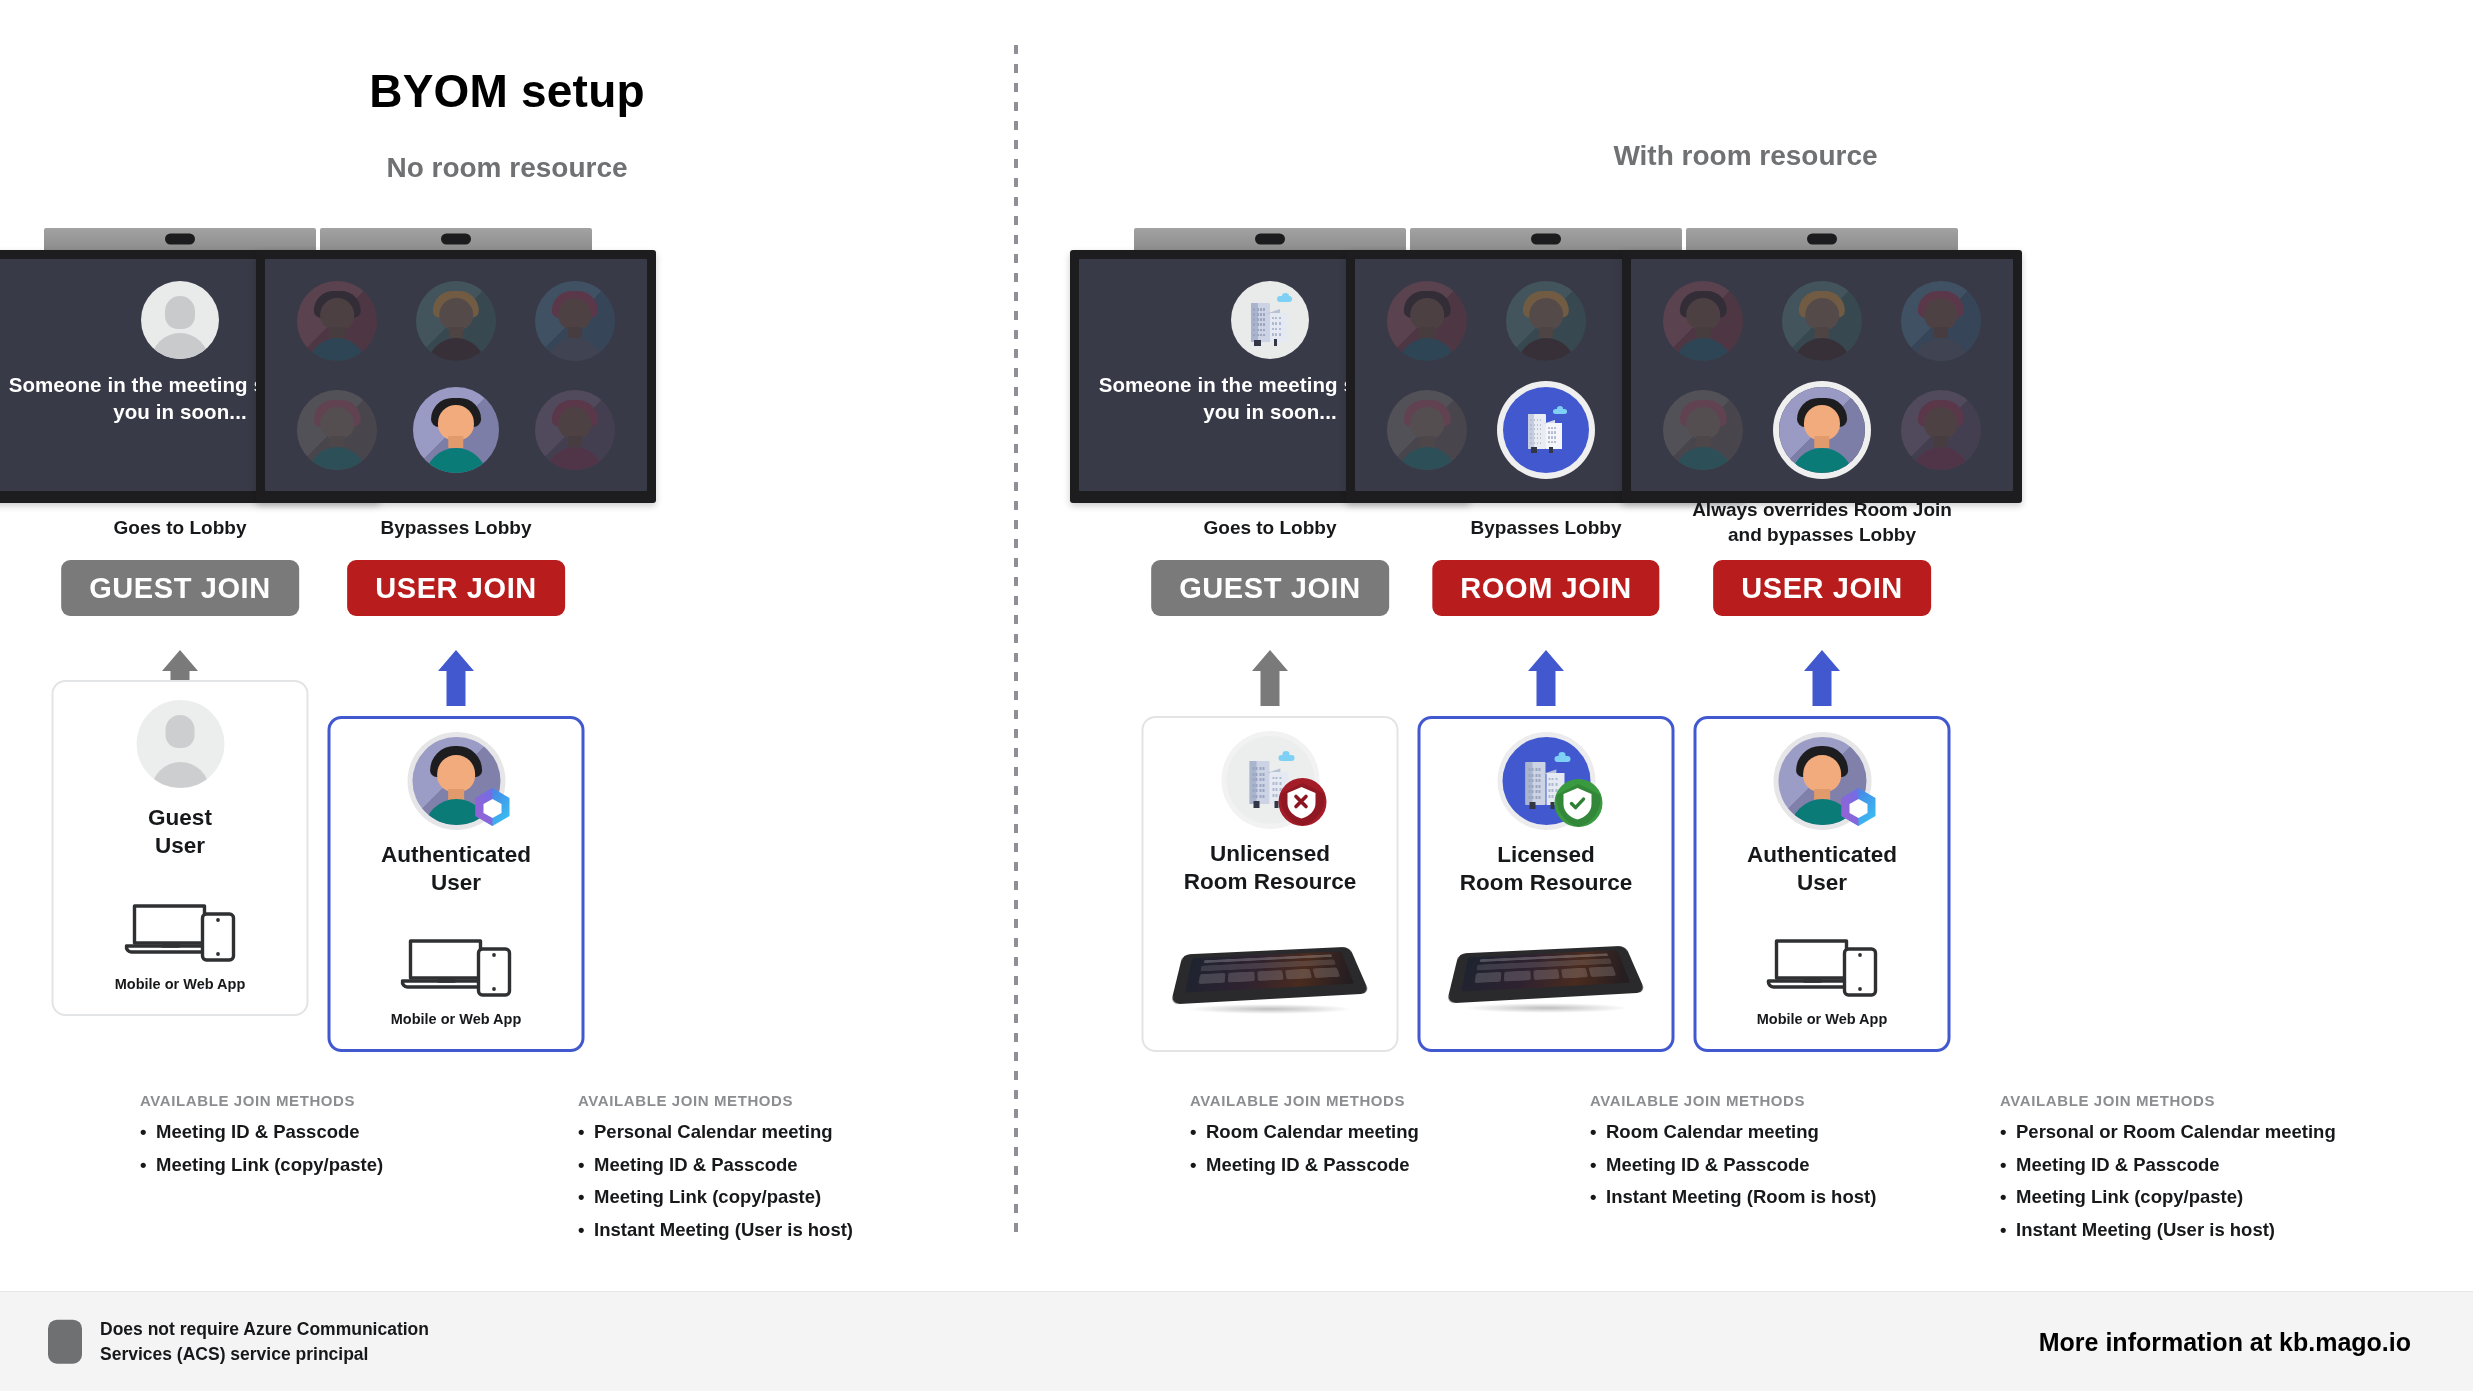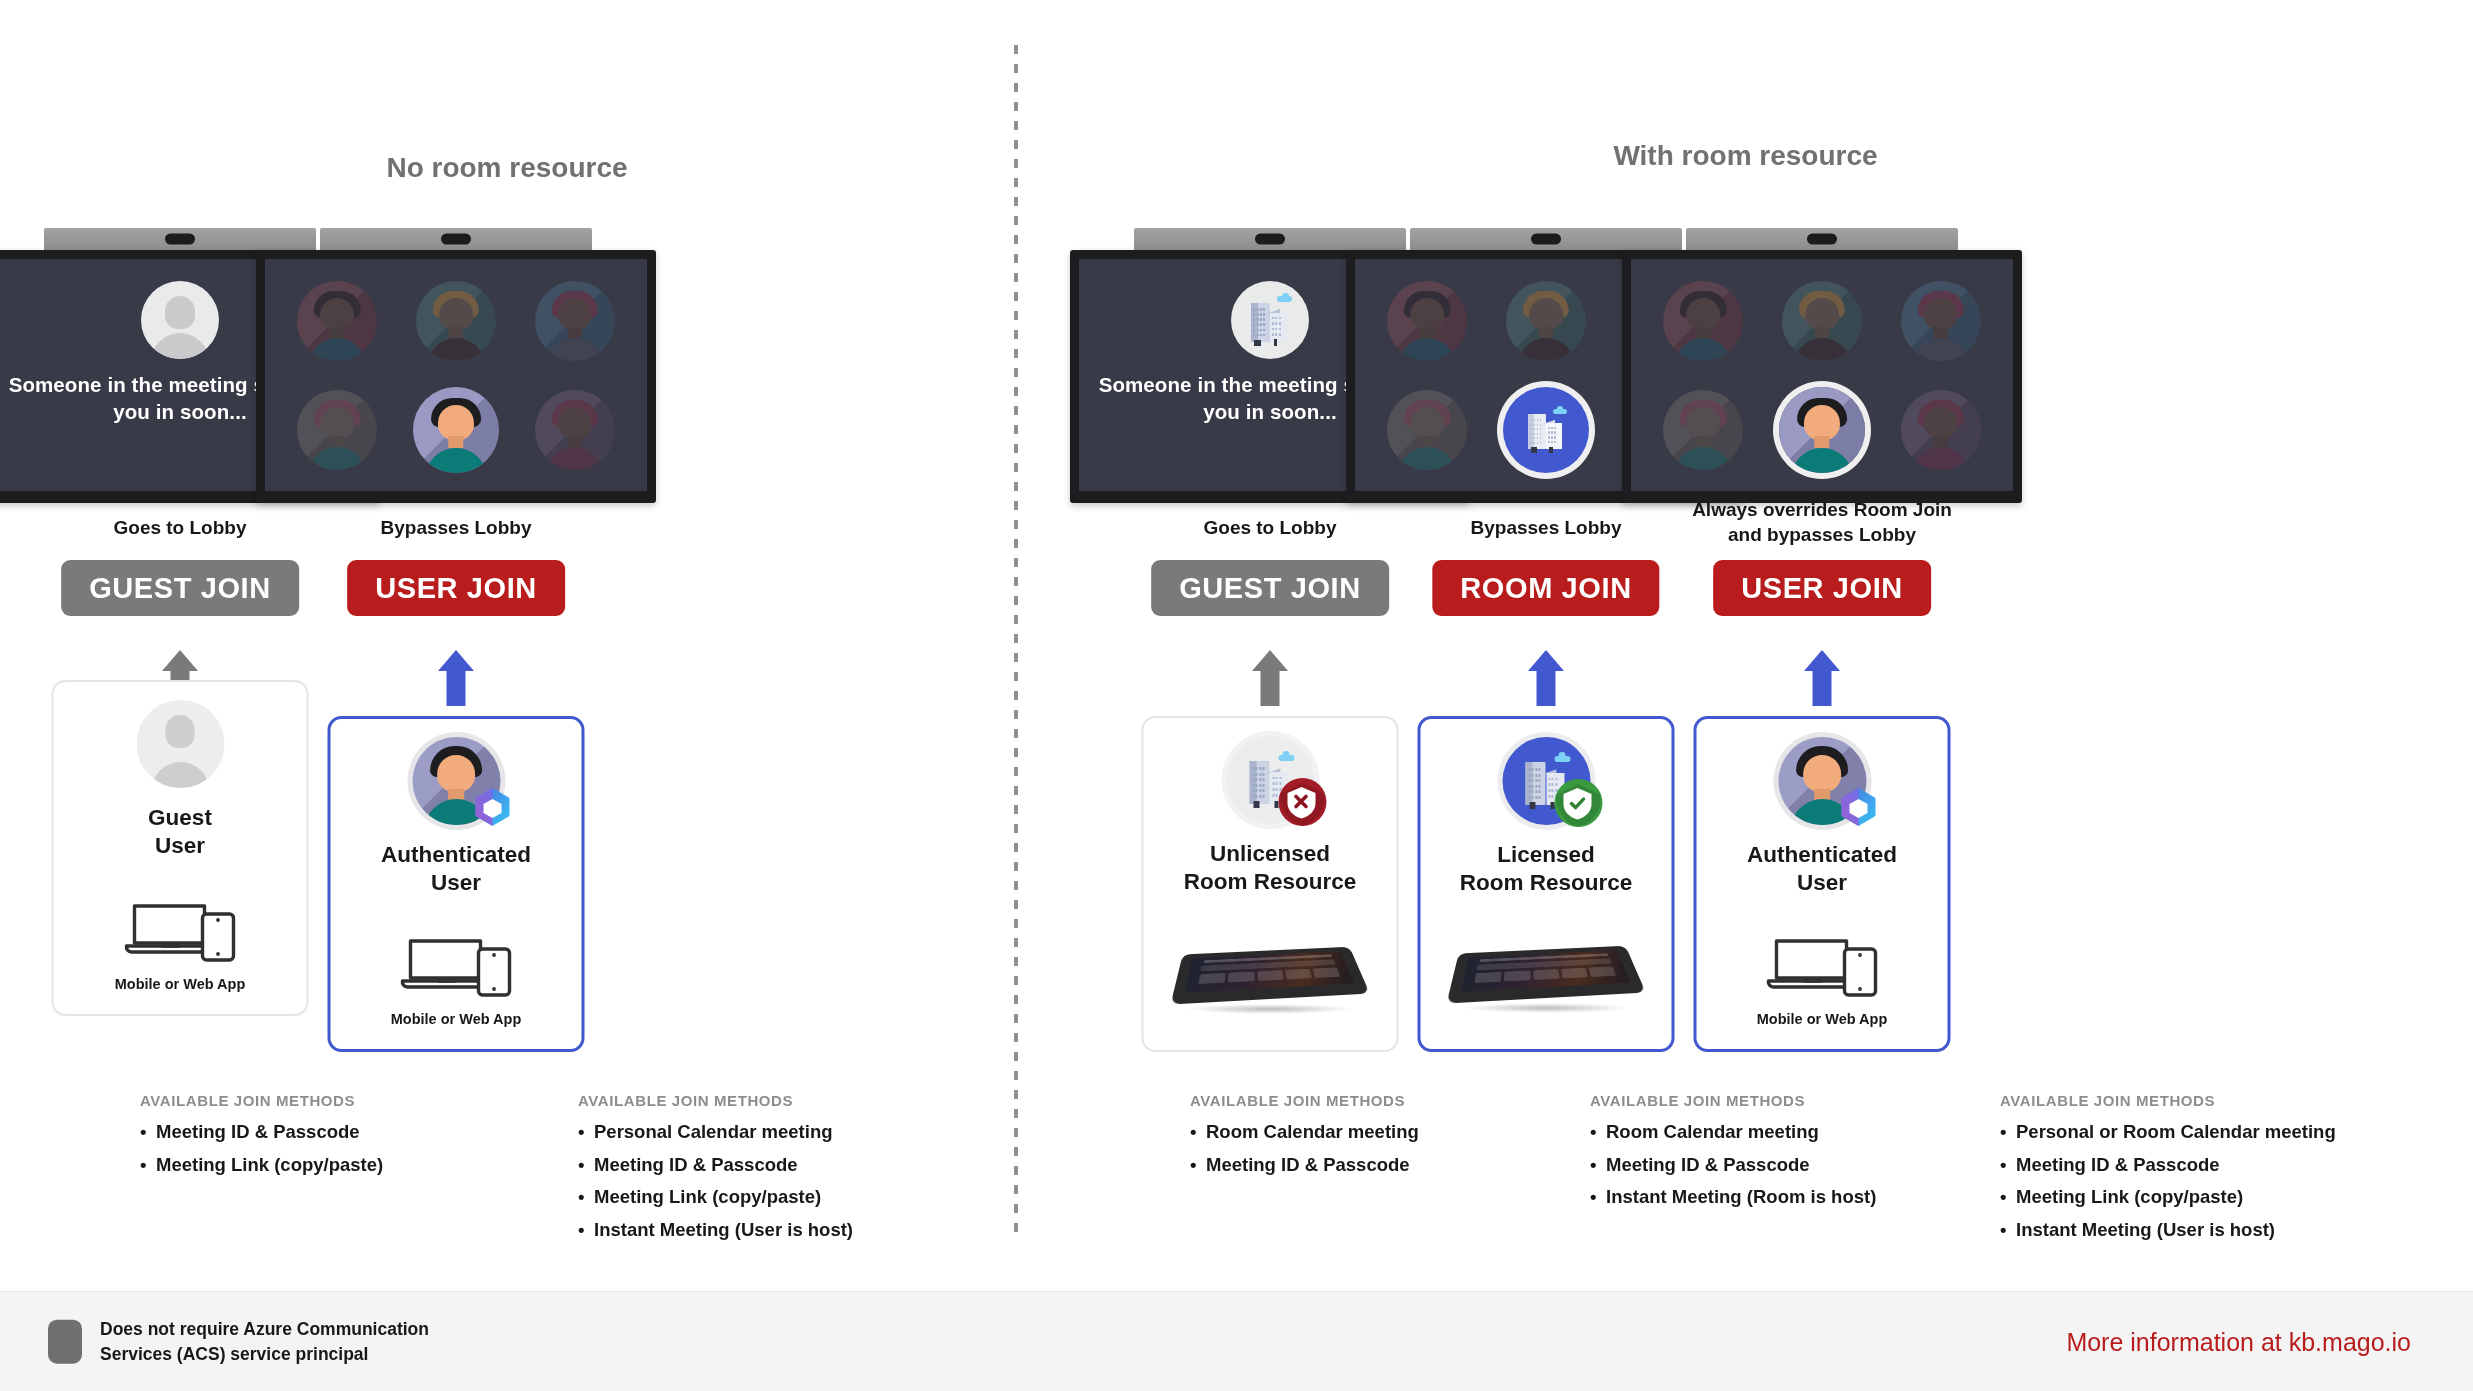--- a/index.html
+++ b/index.html
@@ -220,27 +220,28 @@
   .footer {
     position:absolute; left:0; bottom:0; width:2473px; height:100px;
     background:#f4f4f5; border-top:1px solid #e6e6e7;
   }
   .legend { position:absolute; display:flex; align-items:center; gap:18px; }
   .swatch { width:34px; height:44px; border-radius:9px; flex:0 0 34px; }
   .swatch.gray { background:#6f7072; }
   .swatch.blue { background:#4258cf; }
   .legend-txt { font-size:17.5px; font-weight:bold; color:#17181a; line-height:1.45; }
   .more { position:absolute; right:62px; top:50%; transform:translateY(-50%);
-          font-size:25px; font-weight:normal; color:#b91c1c; white-space:nowrap; }
+          font-size:25px; font-weight:bold; color:#000000; white-space:nowrap; }
 </style>
 </head>
 <body>
 
 <div class="page">
 
+  <div class="sec-title" style="left:0;width:1014px;top:64px;">BYOM setup</div>
   <div class="sec-sub" style="left:0;width:1014px;top:140px;margin-top:12px;">No room resource</div>
 
   <div class="sec-sub" style="left:1018px;width:1455px;top:140px;">With room resource</div>
 
   <div class="divider"></div>
 
   <div id="cols">
   <div class="col" style="left:-20px">
 
     <div class="tvwrap" style="top:228px">

